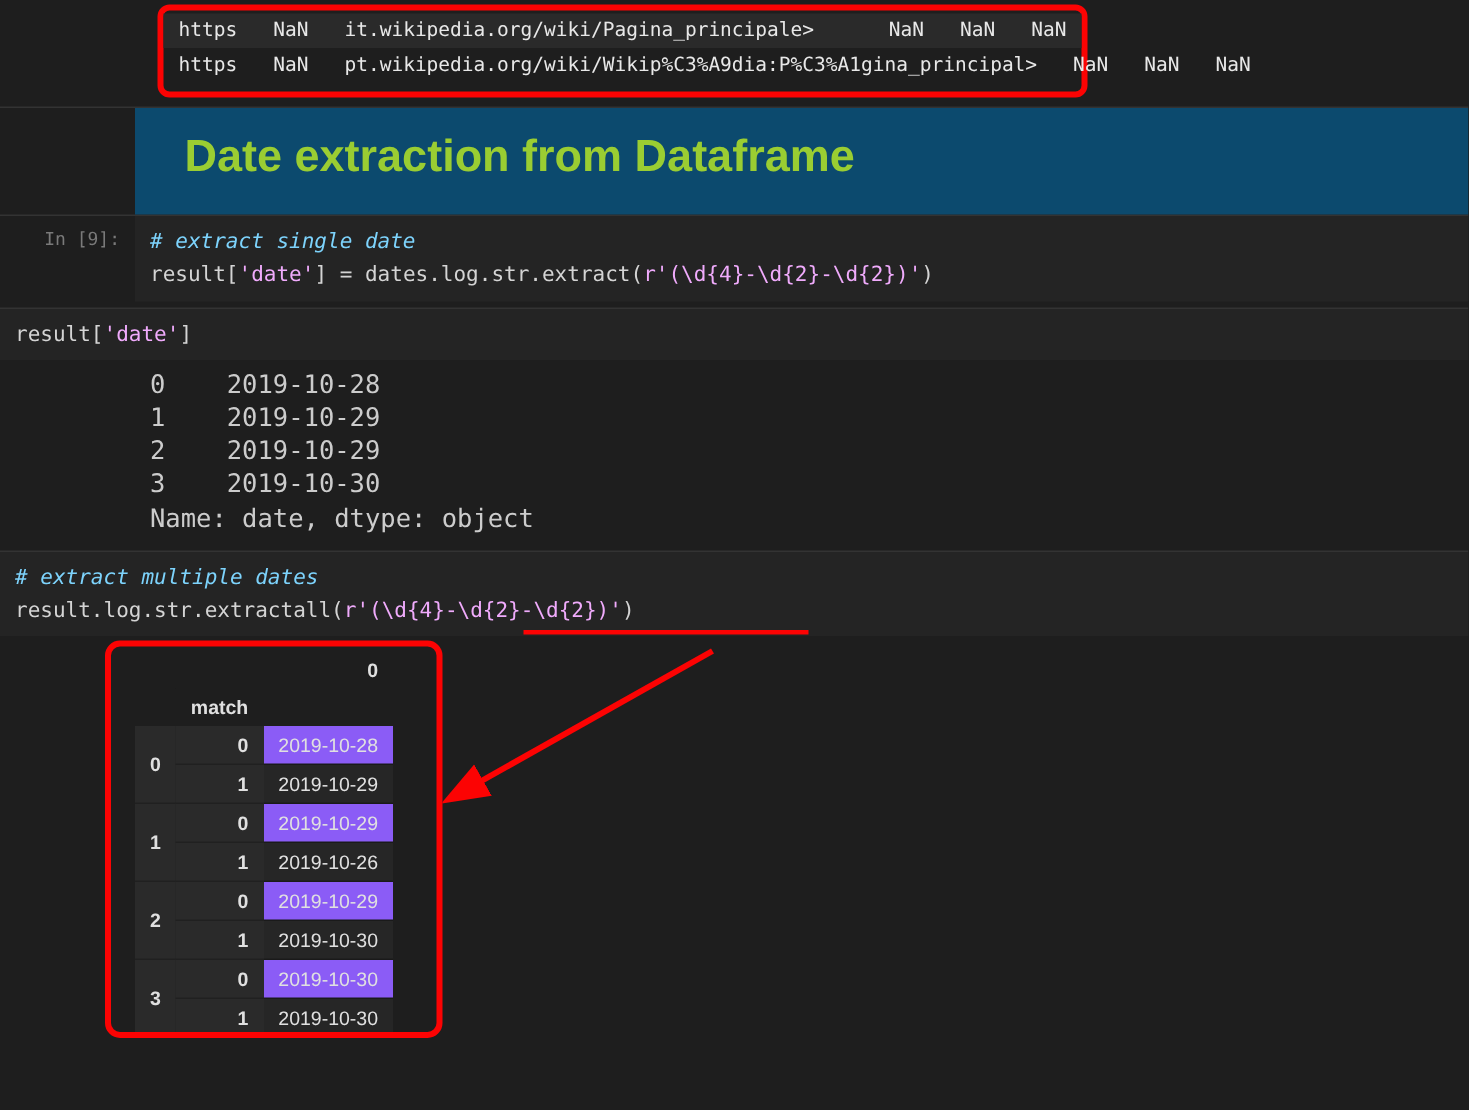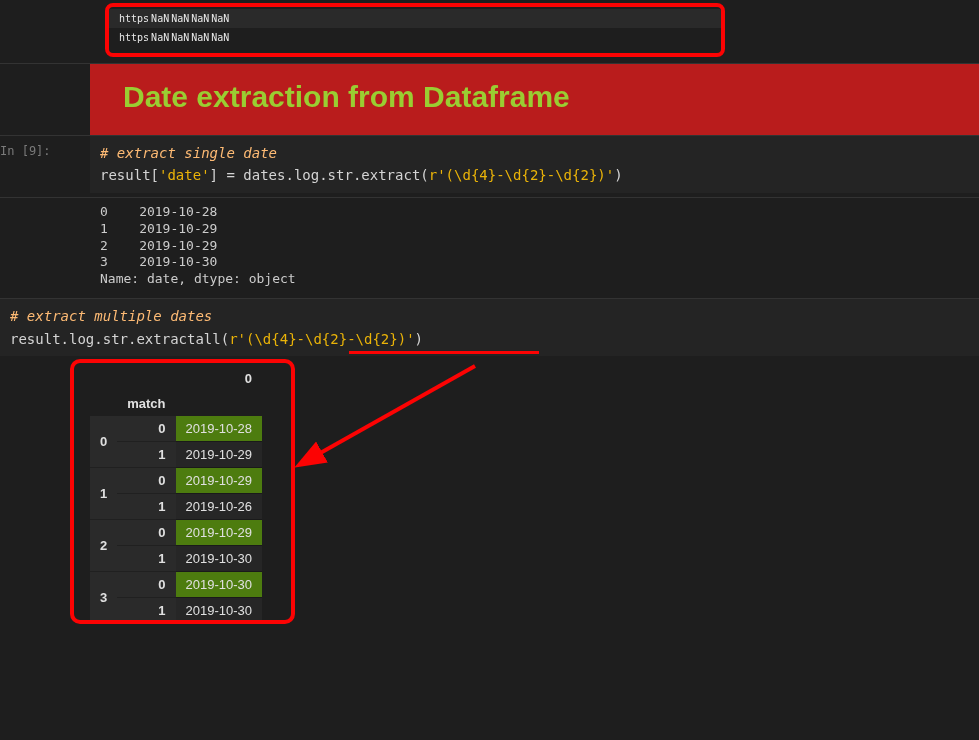--- a/index.html
+++ b/index.html
@@ -1,78 +1,83 @@
 <!DOCTYPE html>
 <html><head>
 <meta charset="utf-8">
 <style>
 *{margin:0;padding:0;box-sizing:border-box}
 body{background:#1e1e1e;font-family:Menlo,Consolas,monospace;font-size:13px;color:#ccc;width:979px;overflow:hidden}
 .cell{display:flex;border-top:1px solid #333}
-.prompt{width:90px;flex-shrink:0;text-align:left;padding:8px 10px 0 0;color:#7a7a7a;font-size:12px}
+.prompt{width:90px;flex-shrink:0;text-align:right;padding:8px 10px 0 0;color:#7a7a7a;font-size:12px}
 .content{flex:1;padding:6px 0 6px 10px;background:#242424}
 .output{flex:1;padding:6px 0 6px 10px;background:#1e1e1e}
 .code{font-family:Menlo,Consolas,monospace;font-size:14px;line-height:1.6;white-space:pre;color:#d4d4d4}
-.tok-c{color:#fdba74;font-style:italic}
-.tok-s{color:#eab308}
+.tok-c{color:#7dd3fc;font-style:italic}
+.tok-s{color:#f0abfc}
 h2.hdr{color:#9acd32;font-size:30px;font-weight:700;font-family:"Helvetica Neue",Arial,sans-serif;padding:10px 0 15px 23px}
 .topbox{border:4px solid #fc0303;border-radius:8px;margin-left:105px;margin-top:3px;width:620px;padding:2px 0 6px 0}
-.toprow{display:flex;gap:2px;padding:4px 10px;color:#e8e8e8;font-size:10px}
+.toprow{display:flex;gap:24px;padding:4px 10px;color:#e8e8e8;font-size:13px}
 .toprow.alt{background:#2a2a2a}
 .toprow span{white-space:nowrap}
-pre.obj{font-family:Menlo,Consolas,monospace;font-size:13px;line-height:1.3;color:#ccc}
+pre.obj{font-family:Menlo,Consolas,monospace;font-size:17px;line-height:1.3;color:#ccc}
 .tblout{position:relative;padding:10px 0 12px 0}
 .outbox{position:absolute;border:4px solid #fc0303;border-radius:10px;top:3px;left:-20px;width:225px;height:265px;pointer-events:none}
 .underline{position:absolute;background:#fc0303;height:3px}
 .arrow-svg{position:absolute;pointer-events:none}
 table.df{border-collapse:collapse;font-family:"Helvetica Neue",Arial,sans-serif;font-size:13px;color:#e0e0e0;margin-left:0}
 table.df th,table.df td{padding:5px 10px;text-align:right}
 table.df thead th{background:#1e1e1e;font-weight:700}
 table.df tbody tr th{background:#2a2a2a;font-weight:700;border-bottom:1px solid #202020}
-table.df tbody tr td{background:#4d7c0f;border-bottom:1px solid #1a1a1a}
+table.df tbody tr td{background:#8b5cf6;border-bottom:1px solid #1a1a1a}
 table.df tbody tr.alt td{background:#262626}
 .gap{height:4px;background:#1e1e1e}
 </style>
 </head>
 <body>
 
 <div class="topbox">
   <div class="toprow alt">
     <span>https</span>
     <span>NaN</span>
+    <span style="flex:1">it.wikipedia.org/wiki/Pagina_principale&gt;</span>
     <span>NaN</span>
     <span>NaN</span>
     <span>NaN</span>
   </div>
   <div class="toprow">
     <span>https</span>
     <span>NaN</span>
+    <span style="flex:1">pt.wikipedia.org/wiki/Wikip%C3%A9dia:P%C3%A1gina_principal&gt;</span>
     <span>NaN</span>
     <span>NaN</span>
     <span>NaN</span>
   </div>
 </div>
 
 <div class="cell" style="margin-top:6px">
  <div class="prompt"></div>
- <div class="output" style="background:#b91c1c">
+ <div class="output" style="background:#0c4a6e">
    <h2 class="hdr">Date extraction from Dataframe</h2>
  </div>
 </div>
 
 <div class="cell">
   <div class="prompt">In [9]:</div>
   <div class="content">
     <div class="code"><span class="tok-c"># extract single date</span>
 <span>result[</span><span class="tok-s">'date'</span><span>] = dates.log.str.extract(</span><span class="tok-s">r'(\d{4}-\d{2}-\d{2})'</span><span>)</span></div>
   </div>
 </div>
 <div class="gap"></div>
 
 <div class="cell">
+  <div class="content">
+    <div class="code"><span>result[</span><span class="tok-s">'date'</span><span>]</span></div>
+  </div>
 </div>
 <div class="cell" style="border-top:none">
   <div class="prompt"></div>
   <div class="output">
       <pre class="obj">0    2019-10-28
 1    2019-10-29
 2    2019-10-29
 3    2019-10-30
 Name: date, dtype: object</pre>
     </div>

